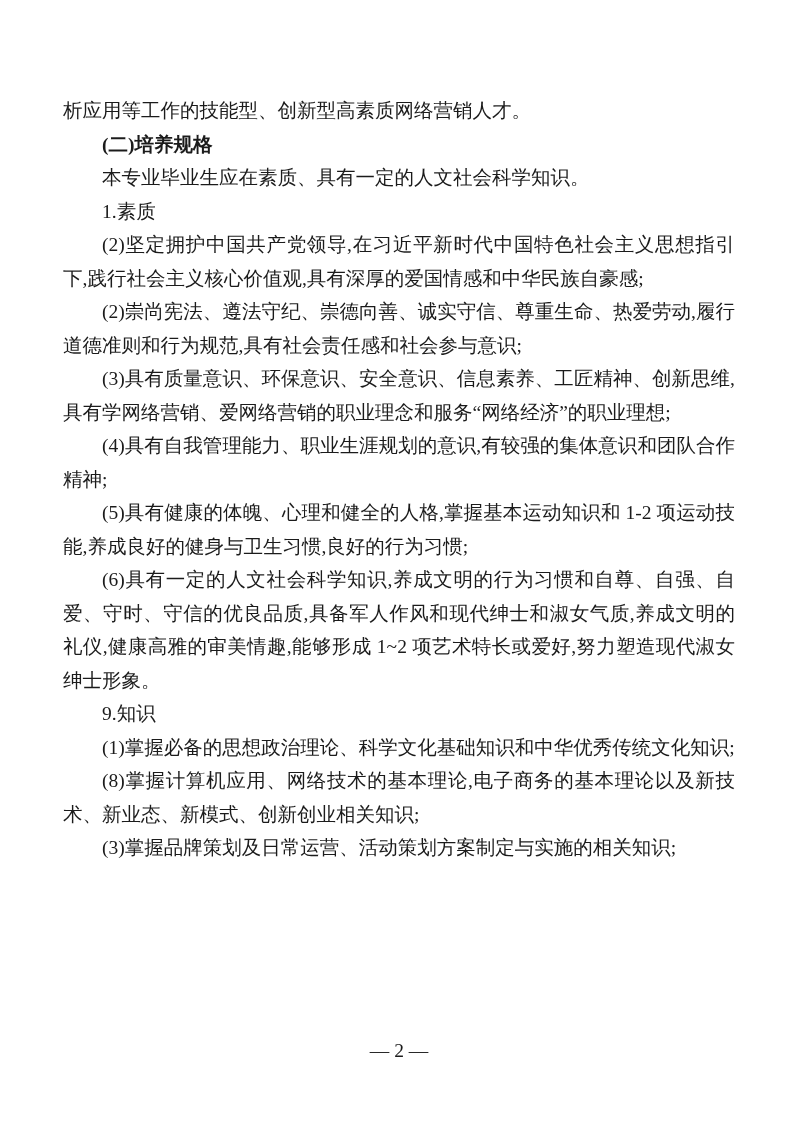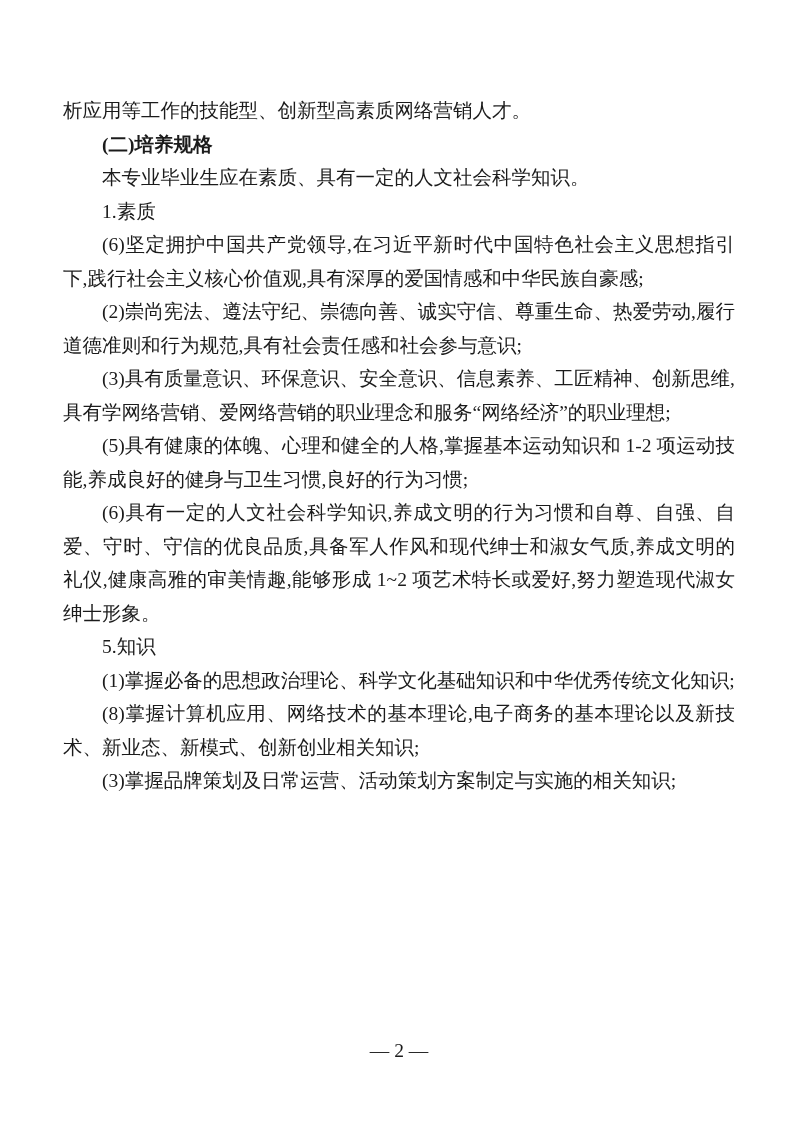--- a/index.html
+++ b/index.html
@@ -56,32 +56,33 @@
   <div class="doc-body">
 
     <p class="no-indent">析应用等工作的技能型、创新型高素质网络营销人才。</p>
 
     <p class="heading">(二)培养规格</p>
 
     <p>本专业毕业生应在素质、具有一定的人文社会科学知识。</p>
 
     <p>1.素质</p>
 
-    <p>(6)坚定拥护中国共产党领导,在习近平新时代中国特色社会主义思想指引下,践行社会主义核心价值观,具有深厚的爱国情感和中华民族自豪感;</p>
+    <p>(2)坚定拥护中国共产党领导,在习近平新时代中国特色社会主义思想指引下,践行社会主义核心价值观,具有深厚的爱国情感和中华民族自豪感;</p>
 
     <p>(2)崇尚宪法、遵法守纪、崇德向善、诚实守信、尊重生命、热爱劳动,履行道德准则和行为规范,具有社会责任感和社会参与意识;</p>
 
     <p>(3)具有质量意识、环保意识、安全意识、信息素养、工匠精神、创新思维,具有学网络营销、爱网络营销的职业理念和服务“网络经济”的职业理想;</p>
 
+    <p>(4)具有自我管理能力、职业生涯规划的意识,有较强的集体意识和团队合作精神;</p>
 
     <p>(5)具有健康的体魄、心理和健全的人格,掌握基本运动知识和 1-2 项运动技能,养成良好的健身与卫生习惯,良好的行为习惯;</p>
 
     <p>(6)具有一定的人文社会科学知识,养成文明的行为习惯和自尊、自强、自爱、守时、守信的优良品质,具备军人作风和现代绅士和淑女气质,养成文明的礼仪,健康高雅的审美情趣,能够形成 1~2 项艺术特长或爱好,努力塑造现代淑女绅士形象。</p>
 
-    <p>5.知识</p>
+    <p>9.知识</p>
 
     <p>(1)掌握必备的思想政治理论、科学文化基础知识和中华优秀传统文化知识;</p>
 
 
     <p>(8)掌握计算机应用、网络技术的基本理论,电子商务的基本理论以及新技术、新业态、新模式、创新创业相关知识;</p>
 
 
     <p>(3)掌握品牌策划及日常运营、活动策划方案制定与实施的相关知识;</p>
 
   </div>

